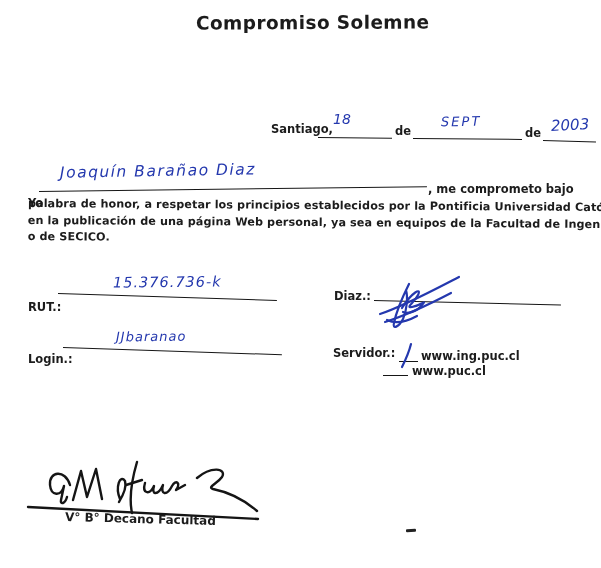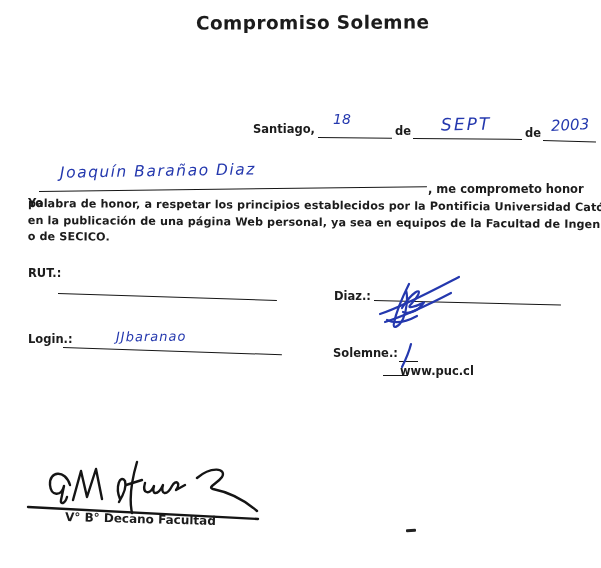--- a/index.html
+++ b/index.html
@@ -25,69 +25,71 @@
   svg { position:absolute; overflow:visible; }
   .smudge { position:absolute; background:#222; border-radius:1px; transform:rotate(-2deg); }
 </style>
 </head>
 <body>
 
 <div class="page">
 
   <div class="t title" style="left:196px; top:12px;">Compromiso Solemne</div>
 
-  <div class="t lbl" style="left:253px; top:122px;text-align:center;">Santiago,</div>
+  <div class="t lbl" style="left:271px; top:122px;text-align:center;">Santiago,</div>
   <div class="rule" style="left:318px; top:137px; width:74px; transform:rotate(0.6deg);"></div>
   <div class="hw" style="left:333px; top:111px; font-size:14px;">18</div>
   <div class="t lbl" style="left:395px; top:124px;">de</div>
   <div class="rule" style="left:413px; top:138px; width:109px; transform:rotate(0.5deg);"></div>
-  <div class="hw" style="left:441px; top:114px; font-size:17px; letter-spacing:2px; transform:rotate(-1deg);">SEPT</div>
+  <div class="hw" style="left:441px; top:114px; font-size:13px; letter-spacing:2px; transform:rotate(-1deg);">SEPT</div>
   <div class="t lbl" style="left:525px; top:126px;">de</div>
   <div class="rule" style="left:543px; top:140px; width:53px; transform:rotate(1.6deg);"></div>
   <div class="hw" style="left:551px; top:116px; font-size:15px; transform:rotate(-3deg);">2003</div>
 
   <div class="t lbl" style="left:28px; top:196px;">Yo</div>
   <div class="rule" style="left:39px; top:191px; width:388px; transform:rotate(-0.7deg);"></div>
   <div class="hw" style="left:60px; top:162px; font-size:15.5px; letter-spacing:1.5px; transform:rotate(-1deg);">Joaquín Barañao Diaz</div>
-  <div class="t lbl" style="left:428px; top:182px;">, me comprometo honor</div>
+  <div class="t lbl" style="left:428px; top:182px;">, me comprometo bajo</div>
 
   <div class="t" style="left:28px; top:196px; transform:rotate(0.4deg); transform-origin:left top;">
     <div class="body-line">palabra de honor, a respetar los principios establecidos por la Pontificia Universidad Católica</div>
     <div class="body-line">en la publicación de una página Web personal, ya sea en equipos de la Facultad de Ingeniería</div>
     <div class="body-line">o de SECICO.</div>
   </div>
 
-  <div class="t lbl" style="left:28px; top:266px;">RUT.:</div>
+  <div class="t lbl" style="left:28px; top:300px;">RUT.:</div>
   <div class="rule" style="left:58px; top:293px; width:219px; transform:rotate(1.8deg);"></div>
+  <div class="hw" style="left:113px; top:274px; font-size:14.5px; letter-spacing:1px; transform:rotate(-0.5deg);">15.376.736-k</div>
 
   <div class="t lbl" style="left:334px; top:289px;">Diaz.:</div>
   <div class="rule" style="left:374px; top:300px; width:187px; transform:rotate(1.4deg);"></div>
   <svg style="left:372px; top:264px;" width="92" height="66" viewBox="0 0 92 66">
     <g fill="none" stroke="#2438ae" stroke-width="2.2" stroke-linecap="round" stroke-linejoin="round">
       <path d="M8,50 C30,43 60,27 87,13"></path>
       <path d="M13,58 C35,51 58,40 79,29"></path>
       <path d="M30,44 C40,28 50,23 46,31 C42,39 33,44 40,43 C50,41 55,35 50,41 C45,48 35,50 31,48"></path>
       <path d="M37,20 C30,34 24,49 22,59 C20,66 27,63 31,55 C35,46 36,33 34,26"></path>
       <path d="M15,56 C23,60 34,58 45,52"></path>
     </g>
   </svg>
 
-  <div class="t lbl" style="left:28px; top:332px;">Login.:</div>
+  <div class="t lbl" style="left:28px; top:352px;">Login.:</div>
   <div class="rule" style="left:63px; top:347px; width:219px; transform:rotate(1.9deg);"></div>
   <div class="hw" style="left:116px; top:329px; font-size:13px; letter-spacing:1px; transform:rotate(-0.5deg);">JJbaranao</div>
 
-  <div class="t lbl" style="left:333px; top:346px;">Solemne.:</div>
+  <div class="t lbl" style="left:333px; top:346px;">Servidor.:</div>
 
   <div class="rule" style="left:399px; top:361px; width:19px;"></div>
   <svg style="left:400px; top:342px;" width="14" height="27" viewBox="0 0 14 27">
     <path d="M11,2 C9,10 5,19 2,25" fill="none" stroke="#2438ae" stroke-width="2.2" stroke-linecap="round"></path>
   </svg>
+  <div class="t lbl" style="left:421px; top:349px;">www.ing.puc.cl</div>
 
   <div class="rule" style="left:383px; top:375px; width:25px;"></div>
-  <div class="t lbl" style="left:400px; top:364px;">www.puc.cl</div>
+  <div class="t lbl" style="left:412px; top:364px;">www.puc.cl</div>
 
   <svg style="left:25px; top:455px;" width="240" height="75" viewBox="0 0 240 75">
     <g fill="none" stroke="#151515" stroke-width="2.4" stroke-linecap="round" stroke-linejoin="round">
       <path d="M45,30 C40,14 24,16 25,30 C26,41 36,42 39,31 L36,45 C35,50 40,49 42,42"></path>
       <path d="M48,45 L56,16 L62,42 L71,14 L77,44"></path>
       <path d="M95,44 C90,32 95,19 100,26 C102,32 97,42 94,47"></path>
       <path d="M112,7 C107,24 104,44 107,58"></path>
       <path d="M101,30 L117,25"></path>
       <path d="M120,28 C117,38 124,41 129,31 C126,40 133,41 138,30 C135,40 142,41 147,31 C151,24 156,28 151,35 L160,30"></path>
       <path d="M172,23 C186,11 202,13 197,22 C192,29 182,32 188,34 C198,36 216,42 232,56"></path>

